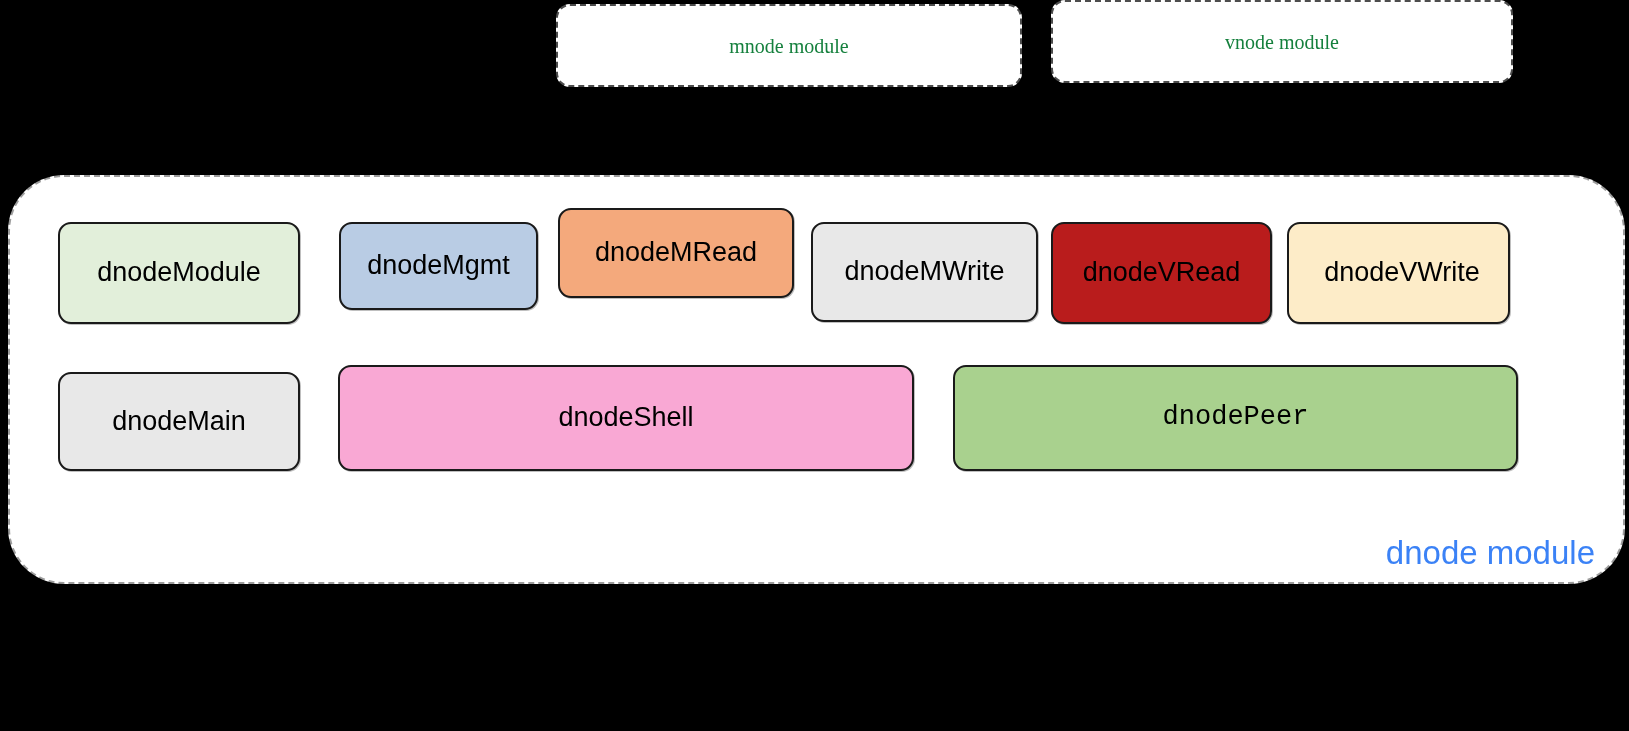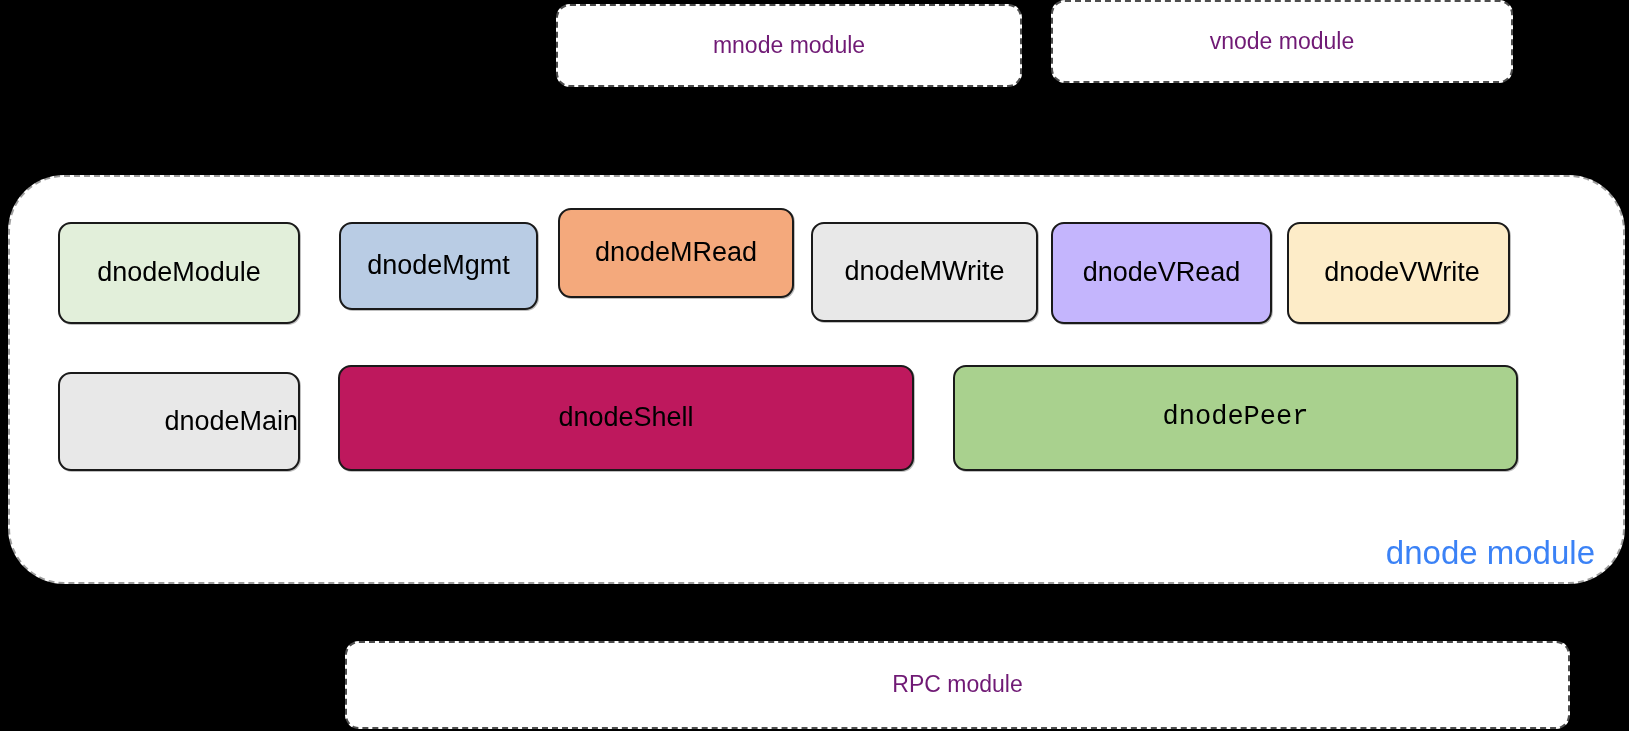--- a/index.html
+++ b/index.html
@@ -21,24 +21,25 @@
   .module-box {
     position: absolute;
     background: #ffffff;
     border: 2px dashed #4d4d4d;
     box-sizing: border-box;
     display: flex;
     align-items: center;
     justify-content: center;
   }
   .module-box .module-label {
-    font-size: 23px;
-    color: #701a75;
+    font-size: 20px;
+    color: #15803d;
     line-height: 1.1;
     white-space: nowrap;
+    font-family: Liberation Serif, serif;
   }
 
   #mnode-module {
     left: 556px;  top: 4px;
     width: 466px; height: 83px;
     border-radius: 14px;
   }
   #vnode-module {
     left: 1051px; top: 0;
     width: 462px; height: 83px;
@@ -131,40 +132,37 @@
     </div>
 
     <div class="comp-box" style="left:548px; top:31px; width:236px; height:90px; background:#f4a97c;">
       <span class="comp-label">dnodeMRead</span>
     </div>
 
     <div class="comp-box" style="left:801px; top:45px; width:227px; height:100px; background:#e8e8e8;">
       <span class="comp-label">dnodeMWrite</span>
     </div>
 
-    <div class="comp-box" style="left:1041px; top:45px; width:221px; height:102px; background:#c4b5fd;">
+    <div class="comp-box" style="left:1041px; top:45px; width:221px; height:102px; background:#b91c1c;">
       <span class="comp-label">dnodeVRead</span>
     </div>
 
     <div class="comp-box" style="left:1277px; top:45px; width:223px; height:102px; background:#fdecc8;padding-left:7px;">
       <span class="comp-label">dnodeVWrite</span>
     </div>
 
-    <div class="comp-box" style="left:48px; top:195px; width:242px; height:99px; background:#e8e8e8;justify-content:flex-end;">
+    <div class="comp-box" style="left:48px; top:195px; width:242px; height:99px; background:#e8e8e8;">
       <span class="comp-label">dnodeMain</span>
     </div>
 
-    <div class="comp-box" style="left:328px; top:188px; width:576px; height:106px; background:#be185d;">
+    <div class="comp-box" style="left:328px; top:188px; width:576px; height:106px; background:#f9a8d4;">
       <span class="comp-label">dnodeShell</span>
     </div>
 
     <div class="comp-box" style="left:943px; top:188px; width:565px; height:106px; background:#a9d18e;font-family:Liberation Mono, monospace;">
       <span class="comp-label">dnodePeer</span>
     </div>
 
     <span id="dnode-module-label">dnode module</span>
   </div>
 
-  <div class="module-box" id="rpc-module">
-    <span class="module-label">RPC module</span>
-  </div>
 
 </div>
 
 </body></html>

